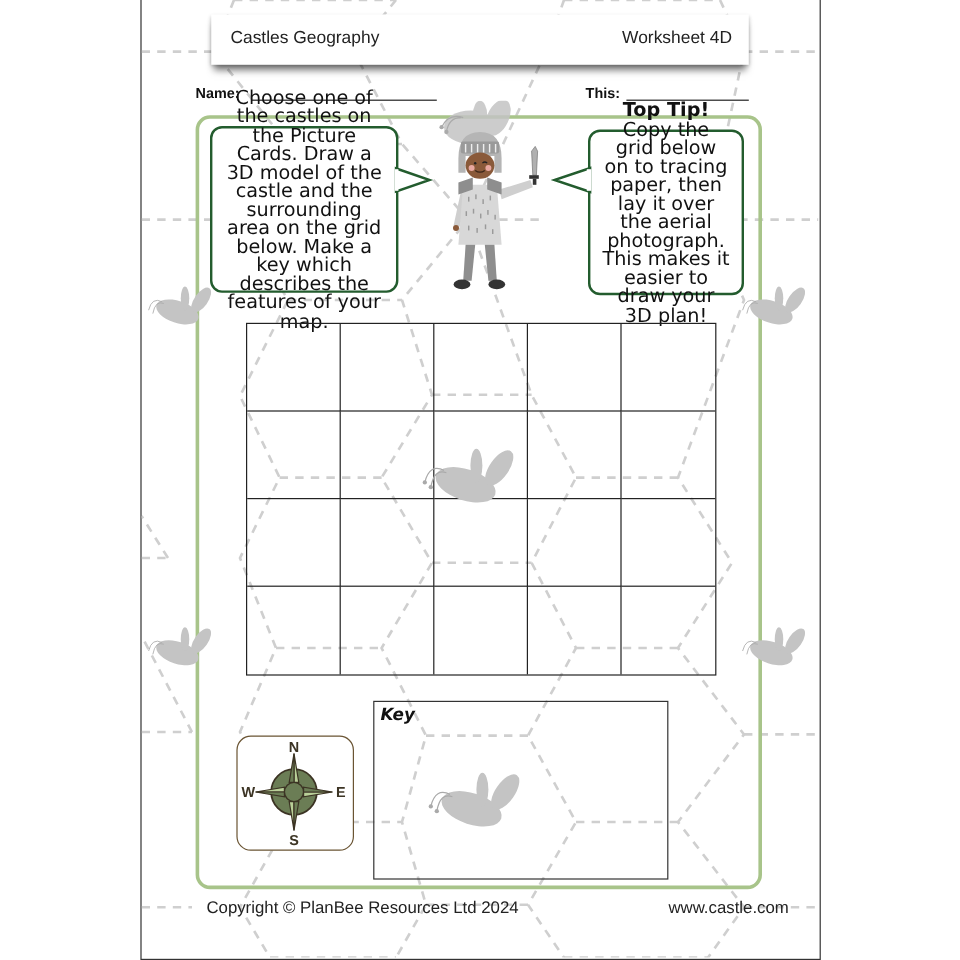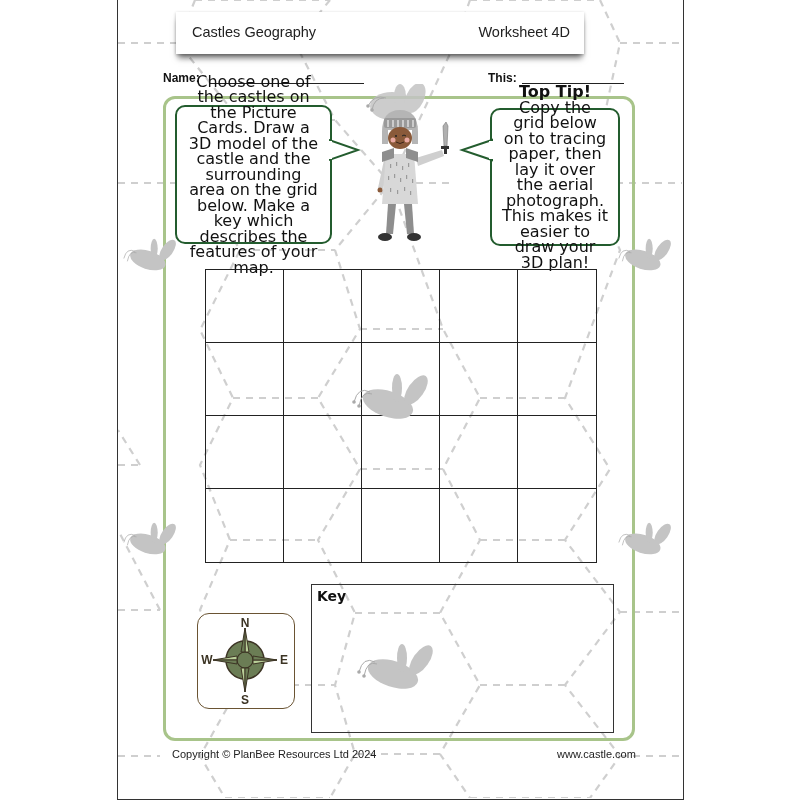--- a/index.html
+++ b/index.html
@@ -1,38 +1,38 @@
 <!DOCTYPE html>
 <html><head>
 <meta charset="utf-8">
 <style>
   html, body { margin:0; padding:0; }
   body { width:800px; height:800px; background:#ffffff; position:relative; overflow:hidden; font-family:"DejaVu Sans", sans-serif; }
   .page { position:absolute; left:117px; top:-2px; width:565px; height:800px; border:1px solid #333; background:#fff; overflow:hidden; }
   .hexbg { position:absolute; left:0; top:0; width:800px; height:800px; pointer-events:none; }
   .abs { position:absolute; }
-  .header-card { position:absolute; left:176px; top:12px; width:408px; height:42px; background:#fff;
+  .header-card { position:absolute; left:176px; top:12px; width:448px; height:42px; background:#fff;
     box-shadow:0 6px 6px -2px rgba(0,0,0,0.55), 0 1px 3px rgba(0,0,0,0.25); }
   .header-title { position:absolute; left:16px; top:12px; font-family:"Liberation Sans", sans-serif; font-size:14.5px; color:#222; }
   .header-ws { position:absolute; right:14px; top:12px; font-family:"Liberation Sans", sans-serif; font-size:14.5px; color:#222;margin-left:21px; }
   .field-label { font-family:"Liberation Sans", sans-serif; font-weight:bold; font-size:12px; color:#111; }
   .field-line { position:absolute; height:0; border-bottom:1px solid #222; }
   .frame { position:absolute; left:163px; top:96px; width:472px; height:645px; border:3px solid #a8c48a; border-radius:12px; box-sizing:border-box; }
   .bubble { position:absolute; background:#fff; border:2px solid #235c2e; border-radius:10px; box-sizing:border-box;
     font-family:"DejaVu Sans", sans-serif; font-size:16px; line-height:15.5px; color:#111; text-align:center; display:flex; align-items:center; justify-content:center; padding:16px 10px; }
   .bubble b { font-weight:bold; }
   .grid { position:absolute; left:205px; top:269px; width:392px; height:294px; border:1.5px solid #222; box-sizing:border-box;
     display:grid; grid-template-columns:repeat(5,1fr); grid-template-rows:repeat(4,1fr); }
   .grid .cell { border-right:1.2px solid #222; border-bottom:1.2px solid #222; }
   .grid .cell.lastcol { border-right:none; }
   .grid .cell.lastrow { border-bottom:none; }
   .compass-box { position:absolute; left:197px; top:613px; width:98px; height:96px; border:1.5px solid #6a5433; border-radius:12px; box-sizing:border-box; background:#fff; }
-  .key-box { position:absolute; left:311px; top:584px; width:303px; height:149px; border:1.5px solid #333; box-sizing:border-box; background:transparent; }
+  .key-box { position:absolute; left:311px; top:584px; width:246px; height:149px; border:1.5px solid #333; box-sizing:border-box; background:transparent;font-style:italic; }
   .key-title { position:absolute; left:5px; top:3px; font-family:"DejaVu Sans", sans-serif; font-weight:bold; font-size:14px; color:#111; }
-  .footer { position:absolute; top:748px; font-family:"Liberation Sans", sans-serif; font-size:11px; color:#222; }
+  .footer { position:absolute; top:748px; font-family:"Liberation Sans", sans-serif; font-size:14px; color:#222; }
   .bee { position:absolute; pointer-events:none; }
 </style>
 </head>
 <body>
 
 <div class="page"></div>
 
 <svg class="hexbg" viewBox="0 0 800 800">
   <defs>
     <clipPath id="pageclip">

